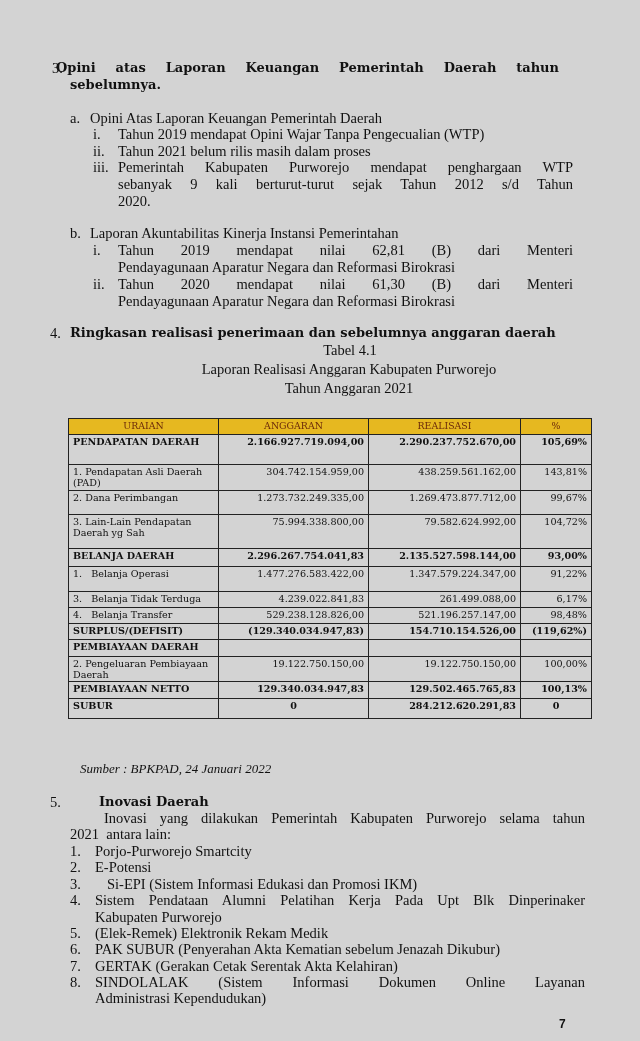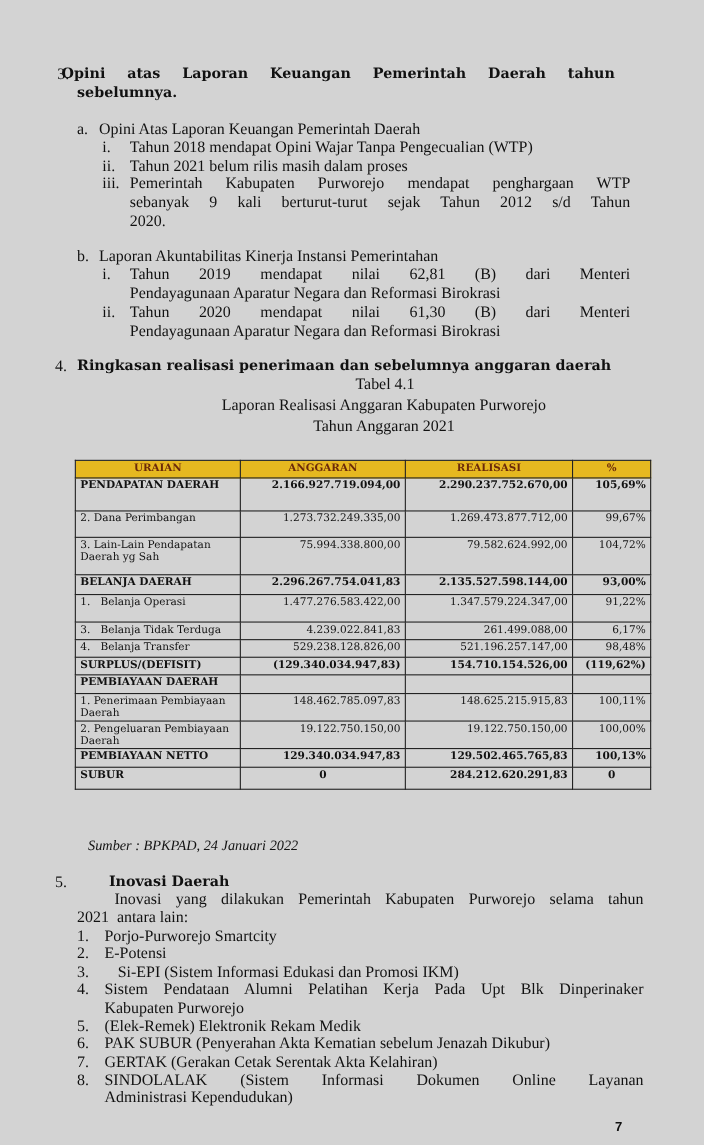--- a/index.html
+++ b/index.html
@@ -18,40 +18,40 @@
   table.lra {
     position: absolute; left: 68px; top: 418px; width: 523px;
     border-collapse: collapse; table-layout: fixed;
     font-family: "DejaVu Serif", serif; font-size: 9.6px;
   }
   table.lra td, table.lra th {
     border: 1.5px solid #222; padding: 1px 4px; vertical-align: top;
     line-height: 11px;
   }
   table.lra th {
-    background: #e6b820; color: #6b2a0a; font-weight: bold; text-align: center;
+    background: #e6b820; color: #6b2a0a; font-weight: normal; text-align: center;
     height: 13px; padding: 1px 4px; font-size: 9.4px;
   }
   table.lra td.num { text-align: right; }
   table.lra tr.b td { font-weight: bold; }
   .src { font-style: italic; font-family: "Liberation Serif", serif; font-size: 13px; }
   .pnum { font-family: "Liberation Sans", sans-serif; font-size: 12px; font-weight: bold; }
 </style>
 </head>
 <body>
 
 <div class="abs txt" style="left:52px; top:60px;">3.</div>
 <div class="abs bold-heading justify" style="left:56px; top:60px; width:503px;">Opini atas Laporan Keuangan Pemerintah Daerah tahun</div>
 <div class="abs bold-heading" style="left:70px; top:77px;">sebelumnya.</div>
 
 <div class="abs txt" style="left:70px; top:110px;">a.</div>
 <div class="abs txt" style="left:90px; top:110px;">Opini Atas Laporan Keuangan Pemerintah Daerah</div>
 
 <div class="abs txt" style="left:93px; top:126px;">i.</div>
-<div class="abs txt" style="left:118px; top:126px;">Tahun 2018 mendapat Opini Wajar Tanpa Pengecualian (WTP)</div>
+<div class="abs txt" style="left:118px; top:126px;">Tahun 2019 mendapat Opini Wajar Tanpa Pengecualian (WTP)</div>
 
 <div class="abs txt" style="left:93px; top:143px;">ii.</div>
 <div class="abs txt" style="left:118px; top:143px;">Tahun 2021 belum rilis masih dalam proses</div>
 
 <div class="abs txt" style="left:93px; top:159px;">iii.</div>
 <div class="abs txt justify" style="left:118px; top:159px; width:455px;">Pemerintah Kabupaten Purworejo mendapat penghargaan WTP</div>
 <div class="abs txt justify" style="left:118px; top:176px; width:455px;">sebanyak 9 kali berturut-turut sejak Tahun 2012 s/d Tahun</div>
 <div class="abs txt" style="left:118px; top:193px;">2020.</div>
 
 <div class="abs txt" style="left:70px; top:225px;">b.</div>
@@ -87,20 +87,26 @@
       <th>%</th>
     </tr>
   </thead>
   <tbody>
     <tr class="b" style="height:30px">
       <td>PENDAPATAN DAERAH</td>
       <td class="num">2.166.927.719.094,00</td>
       <td class="num">2.290.237.752.670,00</td>
       <td class="num">105,69%</td>
     </tr>
+    <tr style="height:26px">
+      <td>1. Pendapatan Asli Daerah (PAD)</td>
+      <td class="num">304.742.154.959,00</td>
+      <td class="num">438.259.561.162,00</td>
+      <td class="num">143,81%</td>
+    </tr>
     <tr style="height:24px">
       <td>2. Dana Perimbangan</td>
       <td class="num">1.273.732.249.335,00</td>
       <td class="num">1.269.473.877.712,00</td>
       <td class="num">99,67%</td>
     </tr>
     <tr style="height:34px">
       <td>3. Lain-Lain Pendapatan Daerah yg Sah</td>
       <td class="num">75.994.338.800,00</td>
       <td class="num">79.582.624.992,00</td>
@@ -135,26 +141,20 @@
       <td class="num">(129.340.034.947,83)</td>
       <td class="num">154.710.154.526,00</td>
       <td class="num">(119,62%)</td>
     </tr>
     <tr class="b" style="height:17px">
       <td>PEMBIAYAAN DAERAH</td>
       <td class="num"></td>
       <td class="num"></td>
       <td class="num"></td>
     </tr>
-    <tr style="height:25px">
-      <td>1.  Penerimaan Pembiayaan Daerah</td>
-      <td class="num">148.462.785.097,83</td>
-      <td class="num">148.625.215.915,83</td>
-      <td class="num">100,11%</td>
-    </tr>
     <tr style="height:24px">
       <td>2.  Pengeluaran Pembiayaan Daerah</td>
       <td class="num">19.122.750.150,00</td>
       <td class="num">19.122.750.150,00</td>
       <td class="num">100,00%</td>
     </tr>
     <tr class="b" style="height:17px">
       <td>PEMBIAYAAN NETTO</td>
       <td class="num">129.340.034.947,83</td>
       <td class="num">129.502.465.765,83</td>

